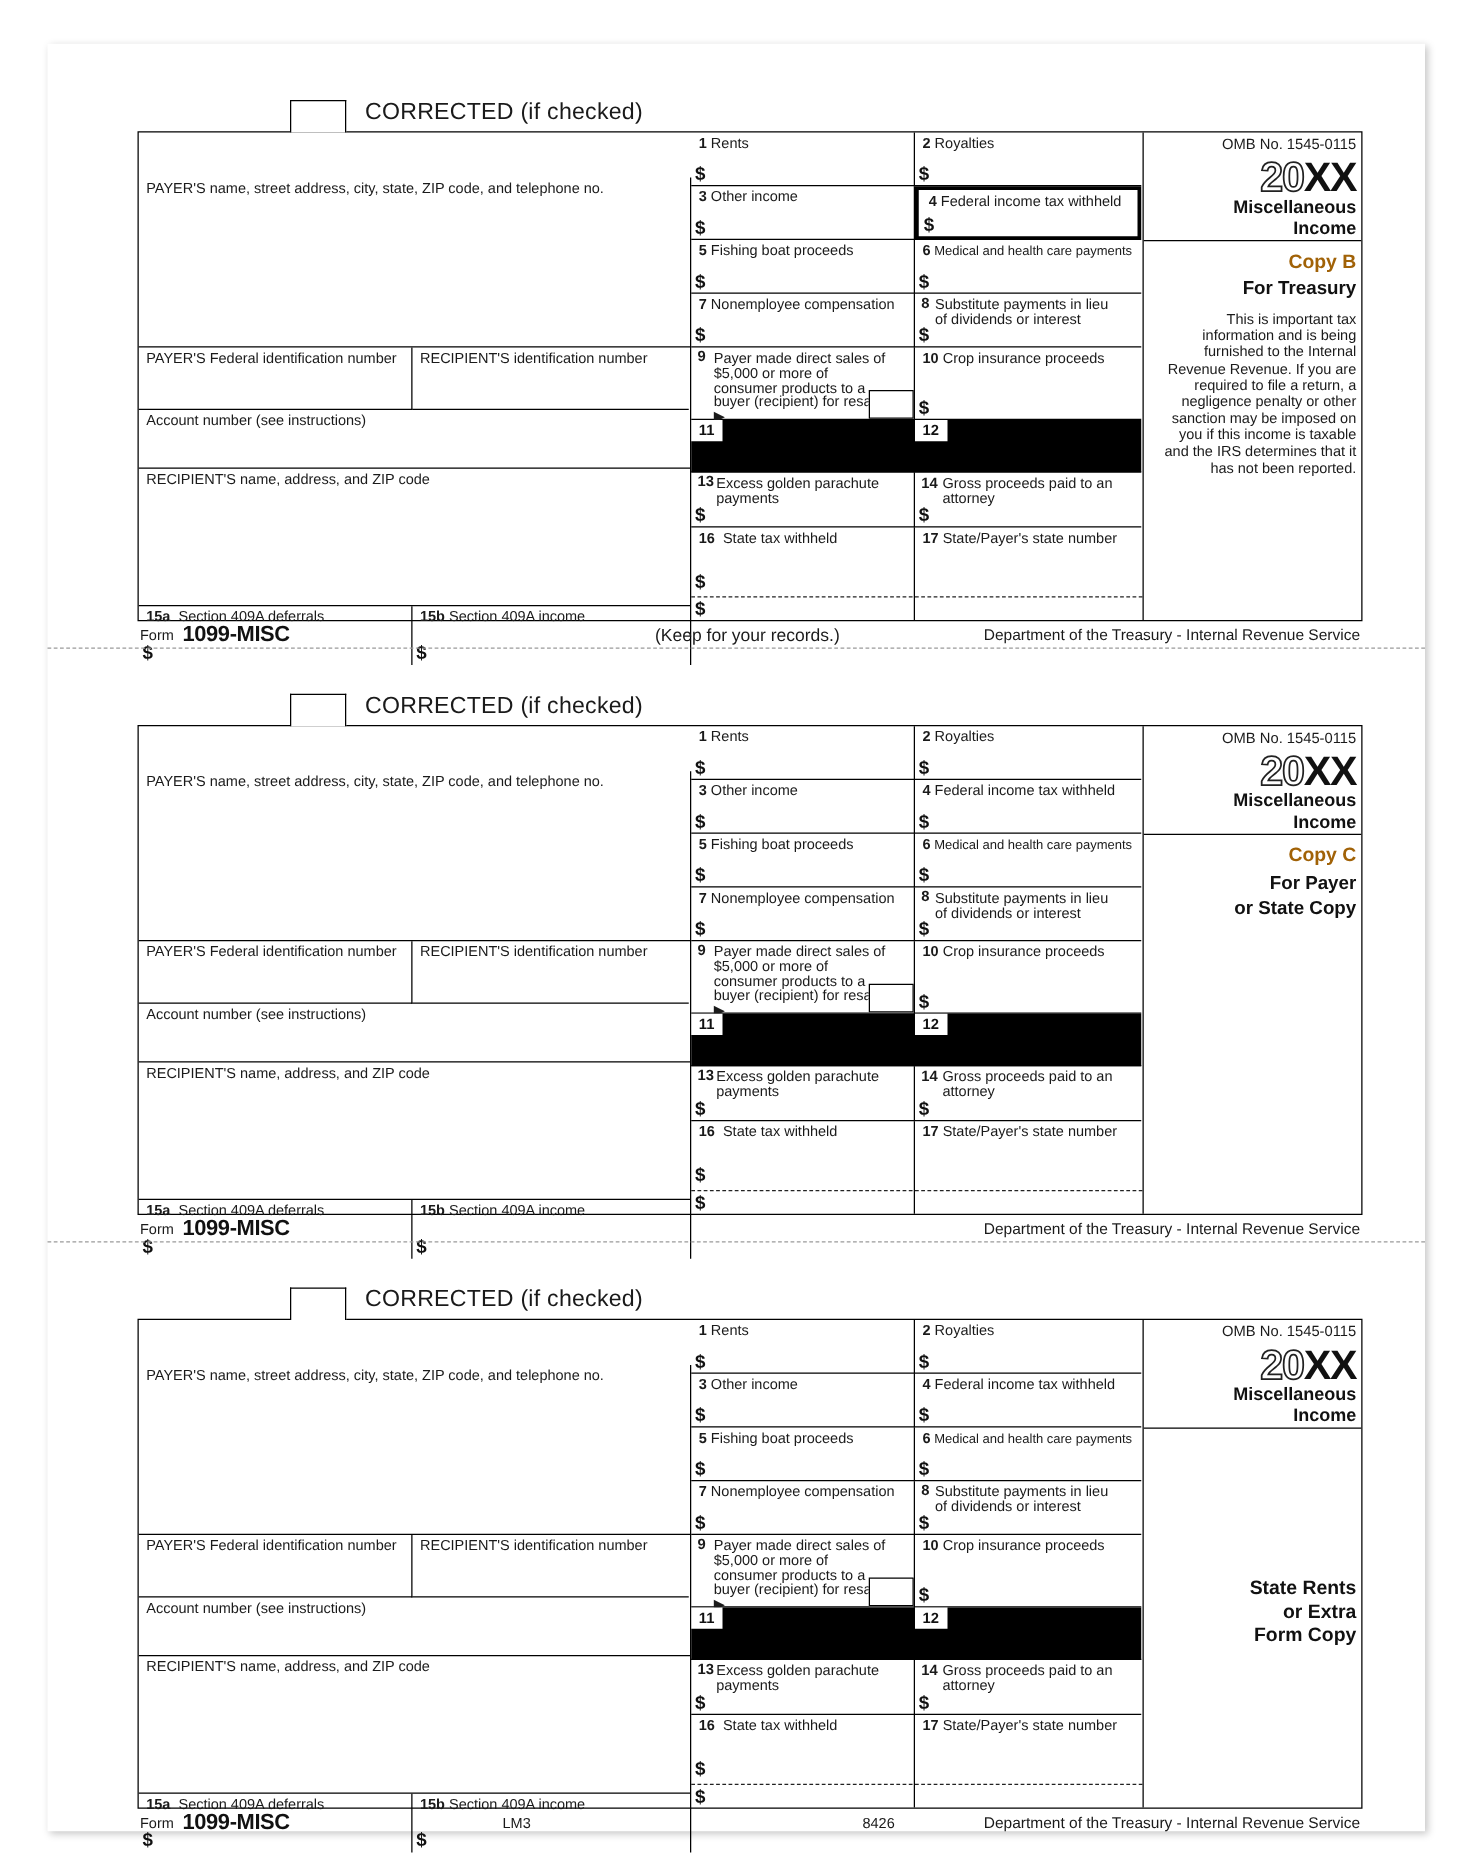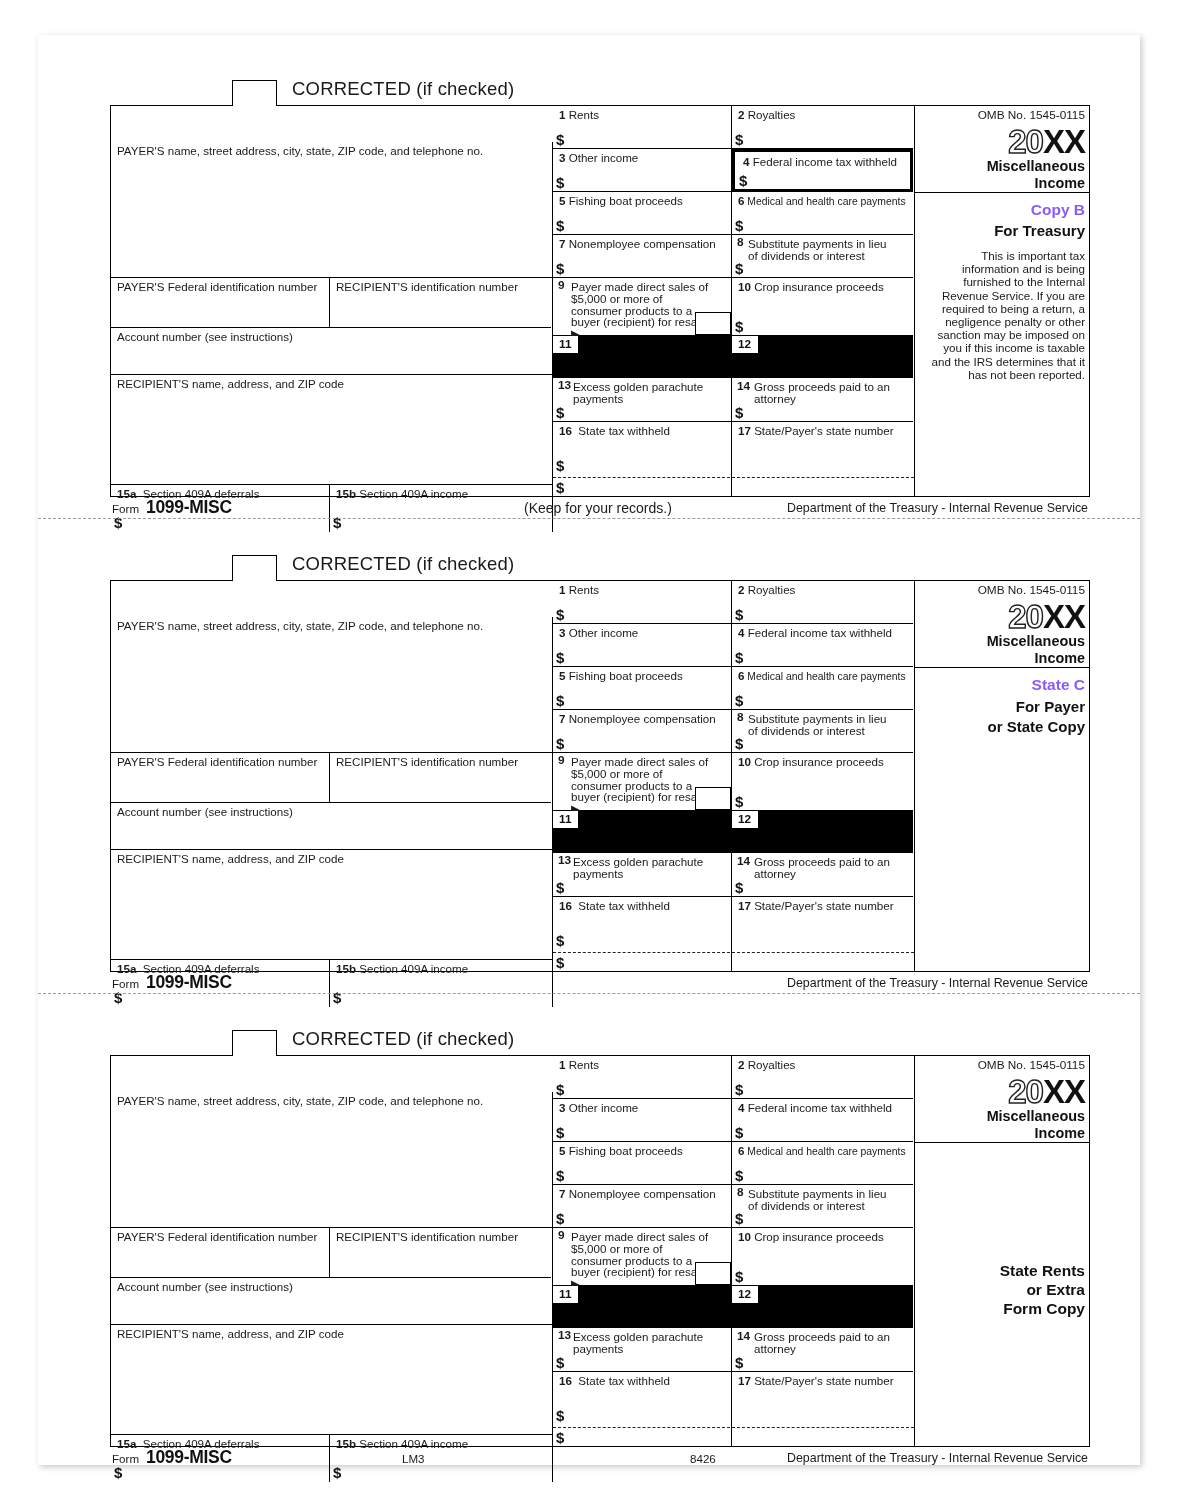--- a/index.html
+++ b/index.html
@@ -60,21 +60,21 @@
   
   .omb{position:absolute;right:4px;top:2px;font-size:11.8px;color:#1a1a1a;white-space:nowrap;}
   .yearline{position:absolute;right:4px;top:17px;height:33px;text-align:right;white-space:nowrap;}
   .year20{font-size:33px;font-weight:bold;letter-spacing:-1px;
           color:transparent;-webkit-text-stroke:1.4px #222;}
   .yearxx{font-size:33px;font-weight:bold;letter-spacing:-1px;color:#111;}
   .misc{position:absolute;right:4px;top:52px;font-size:14.4px;font-weight:bold;
         color:#111;text-align:right;line-height:16.5px;white-space:nowrap;}
   .rule-under-misc{position:absolute;left:0;right:0;height:0;border-top:1.6px solid #000;}
   .copyhead{position:absolute;right:4px;text-align:right;font-size:15.5px;
-            font-weight:bold;color:#8b5cf6;line-height:19px;white-space:nowrap;}
+            font-weight:bold;color:#a16207;line-height:19px;white-space:nowrap;}
   .copysub{position:absolute;right:4px;text-align:right;font-size:13.6px;
            font-weight:bold;color:#111;line-height:17.5px;white-space:nowrap;}
   .notice{position:absolute;right:4px;left:6px;text-align:right;font-size:11.6px;
           color:#1a1a1a;line-height:13.2px;}
   .notice b{font-weight:bold;}
   .statecopy{position:absolute;right:4px;text-align:right;font-size:15.5px;
              font-weight:bold;color:#111;line-height:19.5px;white-space:nowrap;}
 
   
   .dashrow{position:absolute;left:0;right:0;border-top:1.7px dashed #222;}
@@ -213,21 +213,21 @@
         <div class="dashrow" style="top:371px;"></div>
       </div>
 
       <div class="col-right">
         <div class="omb">OMB No. 1545-0115</div>
         <div class="yearline"><span class="year20">20</span><span class="yearxx">XX</span></div>
         <div class="misc"><span>Miscellaneous</span><br><span>Income</span></div>
         <div class="rule-under-misc" style="top:86px;"></div>
         <div class="copyhead" style="top:94px;">Copy B</div>
         <div class="copysub" style="top:116px;font-size:15px;">For Treasury</div>
-        <div class="notice" style="top:143px;">This is important tax information and is being furnished to the Internal Revenue Service. If you are required to being a return, a negligence penalty or other sanction may be imposed on you if this income is taxable and the IRS determines that it has not been reported.</div>
+        <div class="notice" style="top:143px;">This is important tax information and is being furnished to the Internal Revenue Revenue. If you are required to file a return, a negligence penalty or other sanction may be imposed on you if this income is taxable and the IRS determines that it has not been reported.</div>
       </div>
     </div>
 
     <div class="footer">
       <div class="f-form">Form</div>
       <div class="f-name">1099-MISC</div>
       <div class="f-keep">(Keep for your records.)</div>
       <div class="f-dept">Department of the Treasury - Internal Revenue Service</div>
     </div>
   </div>
@@ -337,21 +337,21 @@
           <div class="lbl"><span class="num">17</span>&nbsp;<span>State/Payer's state number</span></div>
         </div>
         <div class="dashrow" style="top:371px;"></div>
       </div>
 
       <div class="col-right">
         <div class="omb">OMB No. 1545-0115</div>
         <div class="yearline"><span class="year20">20</span><span class="yearxx">XX</span></div>
         <div class="misc"><span>Miscellaneous</span><br><span>Income</span></div>
         <div class="rule-under-misc" style="top:86px;"></div>
-        <div class="copyhead" style="top:94px;">State C</div>
+        <div class="copyhead" style="top:94px;">Copy C</div>
         <div class="copysub" style="top:117px;font-size:15px;">For Payer</div>
         <div class="copysub" style="top:137px;font-size:15px;">or State Copy</div>
       </div>
     </div>
 
     <div class="footer">
       <div class="f-form">Form</div>
       <div class="f-name">1099-MISC</div>
       <div class="f-dept">Department of the Treasury - Internal Revenue Service</div>
     </div>

